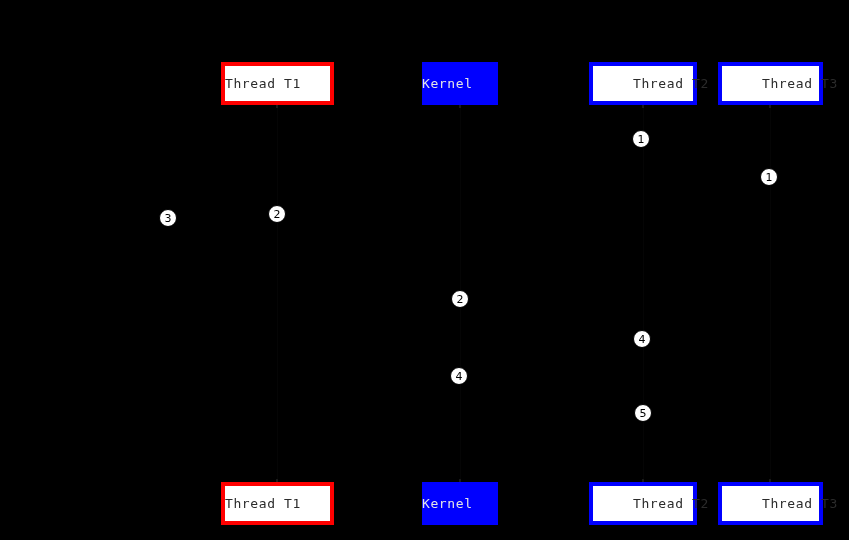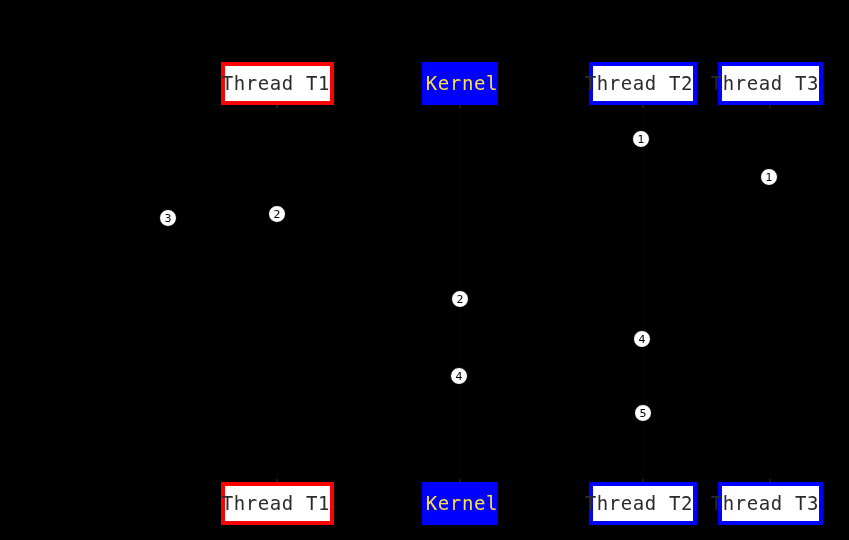--- a/index.html
+++ b/index.html
@@ -33,39 +33,39 @@
     height: 6px;
     background: #1a1a1a;
   }
 
   
   .participant {
     position: absolute;
     box-sizing: border-box;
     display: flex;
     align-items: center;
-    justify-content: flex-end;
+    justify-content: flex-start;
     font-family: "DejaVu Sans Mono", "Liberation Mono", monospace;
-    font-size: 19px;
+    font-size: 13px;
     letter-spacing: 0.6px;
     white-space: nowrap;
     line-height: 1;
   }
   .participant.thread {
     background: #ffffff;
     color: #2b2b2b;
     border: 4px solid #ff0000;
   }
   .participant.thread.blue {
     border-color: #0000ff;
     padding-left: 40px;
   }
   .participant.kernel {
     background: #0000ff;
-    color: #fde047;
+    color: #e5e5e5;
     border: 0 solid #0000ff;
   }
 
   
   .step-marker {
     position: absolute;
     width: 18px;
     height: 18px;
     border-radius: 50%;
     background: #ffffff;

